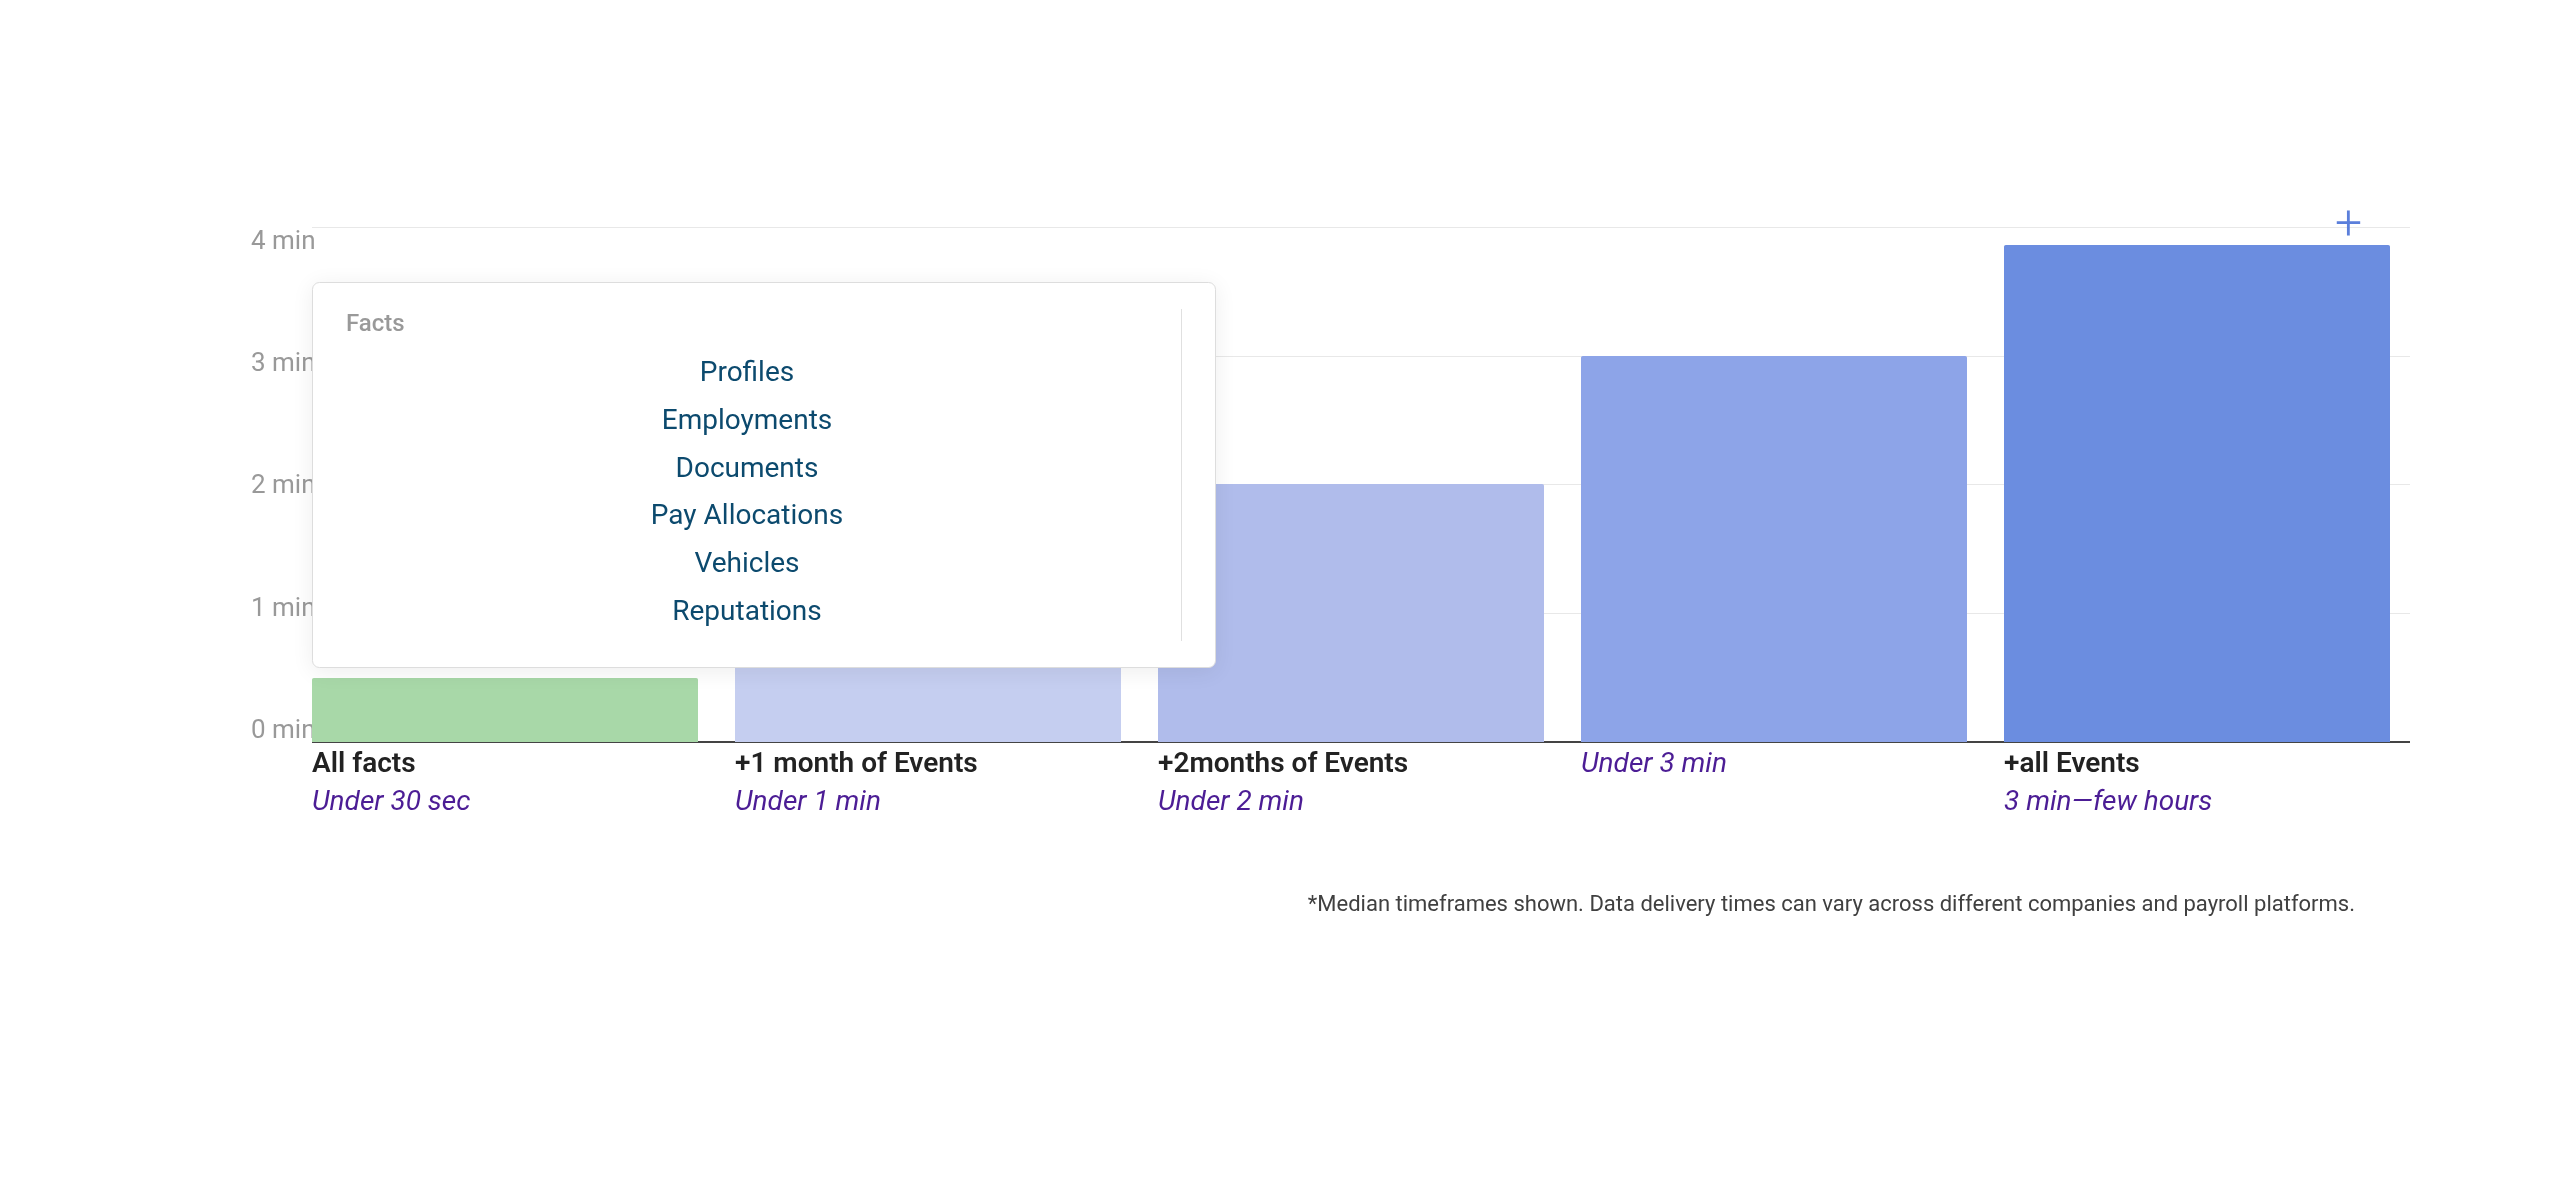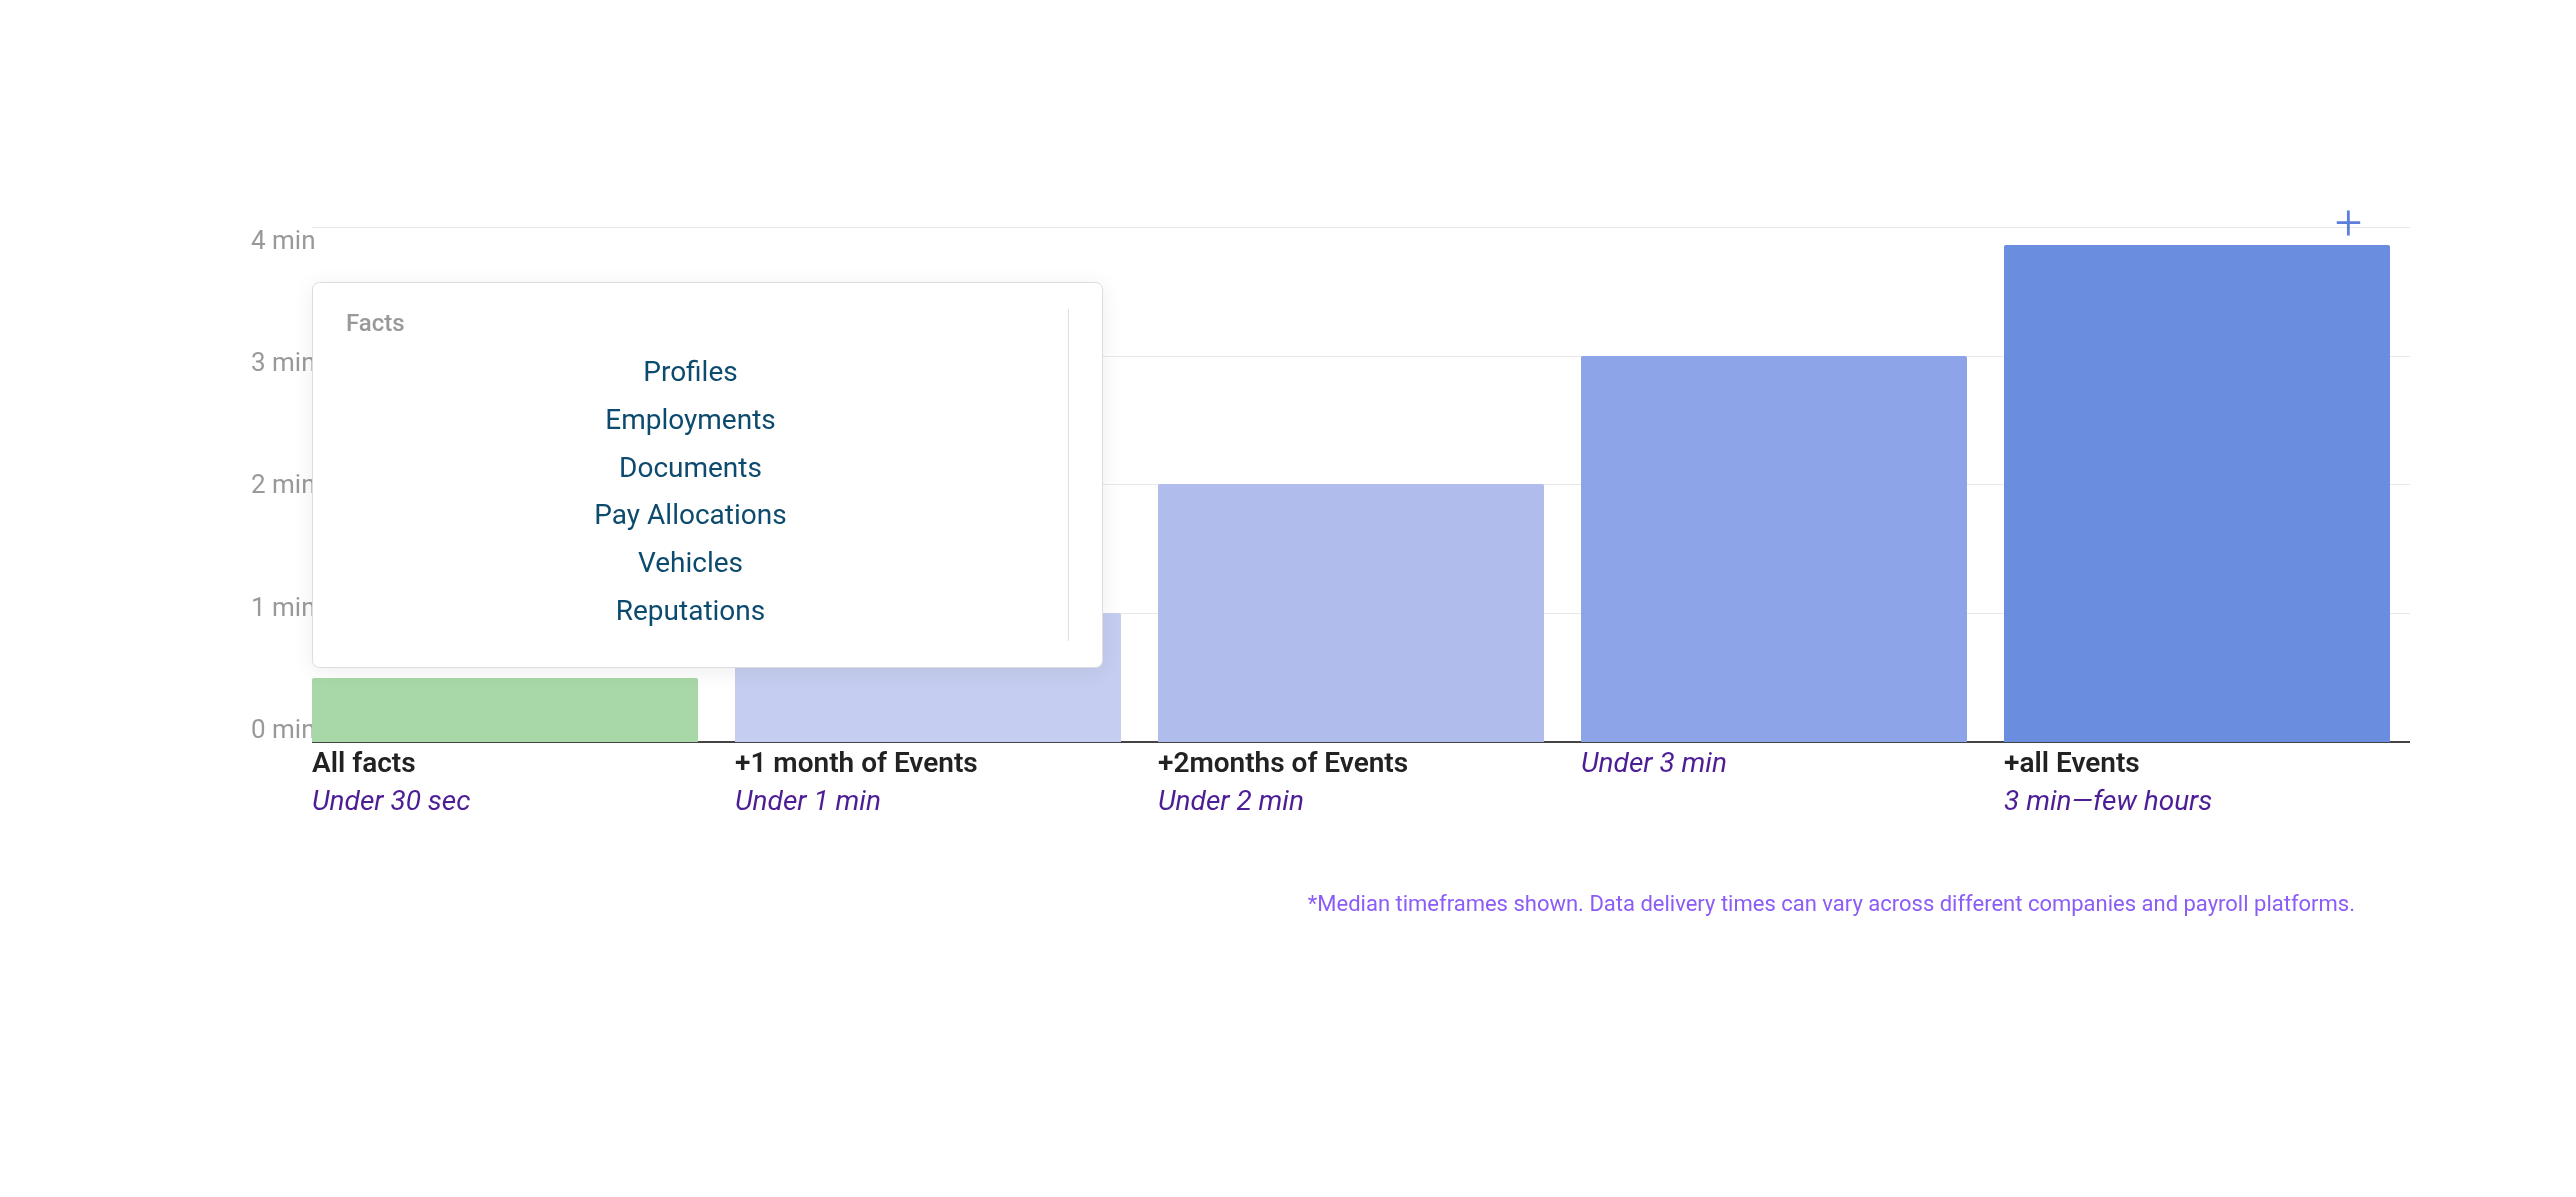--- a/index.html
+++ b/index.html
@@ -17,21 +17,21 @@
     .chart-container {
       width: 2392px;
       position: relative;
       padding: 55px 74px 110px 110px;
     }
 
     .footnote {
       text-align: center;
       margin-top: 46px;
       font-size: 22px;
-      color: #8b5cf6;
+      color: #404040;
     }
 
     .y-axis-labels {
       position: absolute;
       left: -101px;
       top: 0;
       height: 515px;
       display: flex;
       flex-direction: column;
       justify-content: space-between;
@@ -114,21 +114,21 @@
       left: 0;
       top: -396px;
       background: white;
       border: 0.9px solid #ddd;
       border-radius: 7.4px;
       padding: 26px 33px;
       display: flex;
       gap: 0;
       box-shadow: 0 3.7px 22px rgba(0,0,0,0.07);
       z-index: 20;
-      width: 791px;
+      width: 904px;
     }
 
     .facts-col, .events-col {
       flex: 1;
     }
 
     .facts-col {
       border-right: 0.9px solid #e0e0e0;
       padding-right: 33px;
     }

